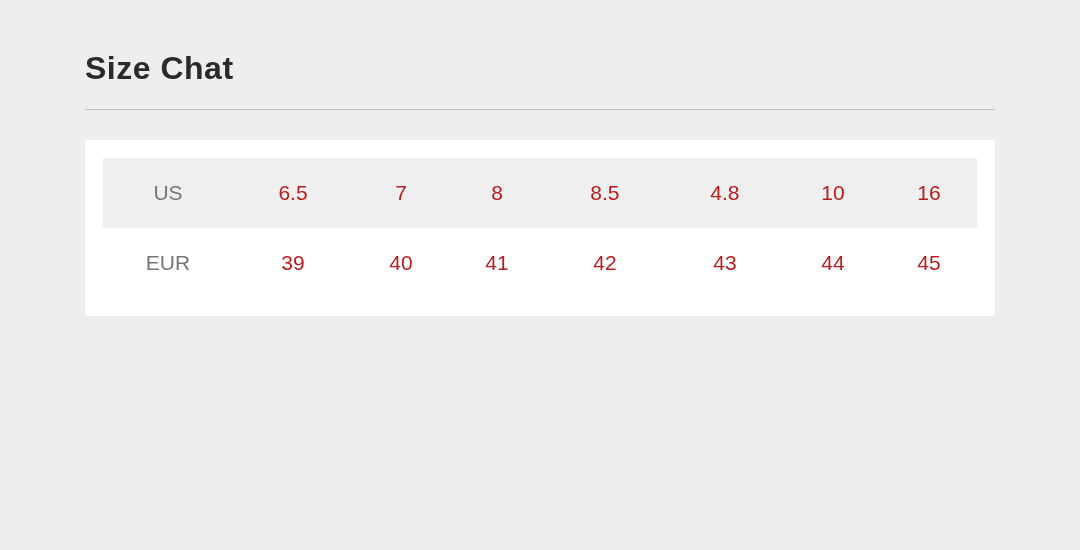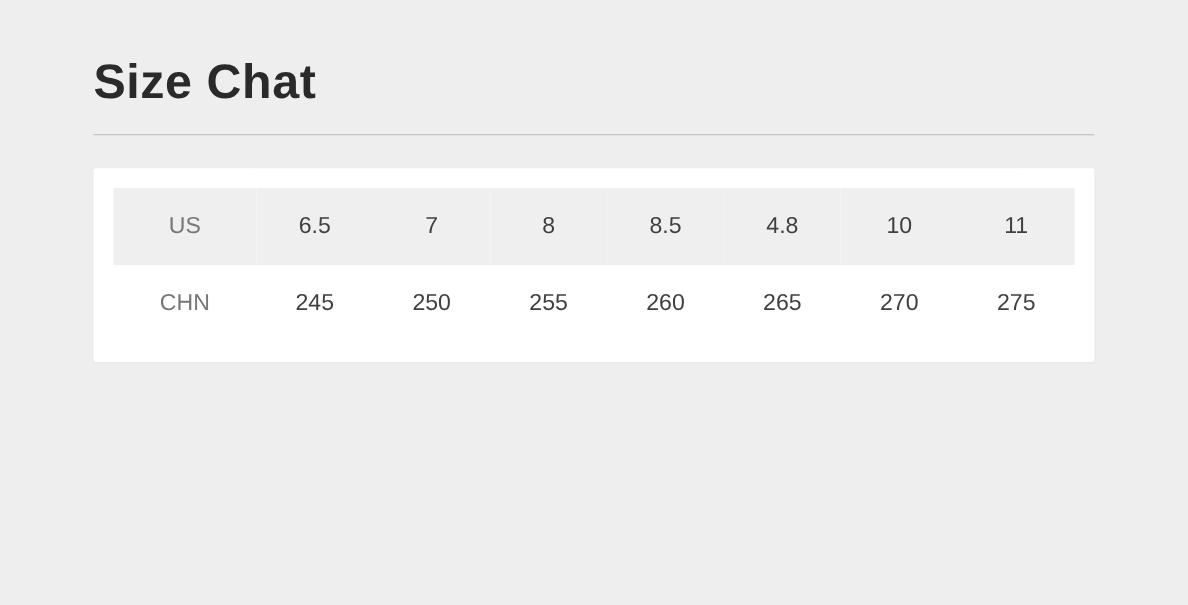--- a/index.html
+++ b/index.html
@@ -8,21 +8,21 @@
       box-sizing: border-box;
     }
     body {
       width: 1080px;
       height: 550px;
       background: #eeeeee;
       font-family: Arial, Helvetica, sans-serif;
       padding: 50px 85px 30px 85px;
     }
     .title {
-      font-size: 44px;
+      font-size: 32px;
       font-weight: 600;
       color: #2a2a2a;
       letter-spacing: 0.5px;
       margin-bottom: 22px;
     }
     .divider {
       border: none;
       border-top: 1px solid #bfbfbf;
       margin-bottom: 30px;
     }
@@ -36,21 +36,21 @@
       width: 100%;
       border-collapse: separate;
       border-spacing: 0 0;
     }
     .chart-table tr {
       height: 70px;
     }
     .chart-table tr td {
       text-align: center;
       font-size: 21px;
-      color: #404040;
+      color: #b91c1c;
       font-weight: 400;
     }
     .chart-table tr td:first-child {
       width: 130px;
       color: #777777;
     }
     .chart-table tr:nth-child(odd) td {
       background: #efefef;
     }
     .chart-table tr:nth-child(even) td {
@@ -67,27 +67,27 @@
   <table class="chart-table">
     <tbody>
         <tr>
       <td>US</td>
       <td>6.5</td>
       <td>7</td>
       <td>8</td>
       <td>8.5</td>
       <td>4.8</td>
       <td>10</td>
-      <td>11</td>
+      <td>16</td>
     </tr>
     <tr>
-      <td>CHN</td>
-      <td>245</td>
-      <td>250</td>
-      <td>255</td>
-      <td>260</td>
-      <td>265</td>
-      <td>270</td>
-      <td>275</td>
+      <td>EUR</td>
+      <td>39</td>
+      <td>40</td>
+      <td>41</td>
+      <td>42</td>
+      <td>43</td>
+      <td>44</td>
+      <td>45</td>
     </tr>
   </tbody>
     </table>
 </div>
 
 </body></html>

